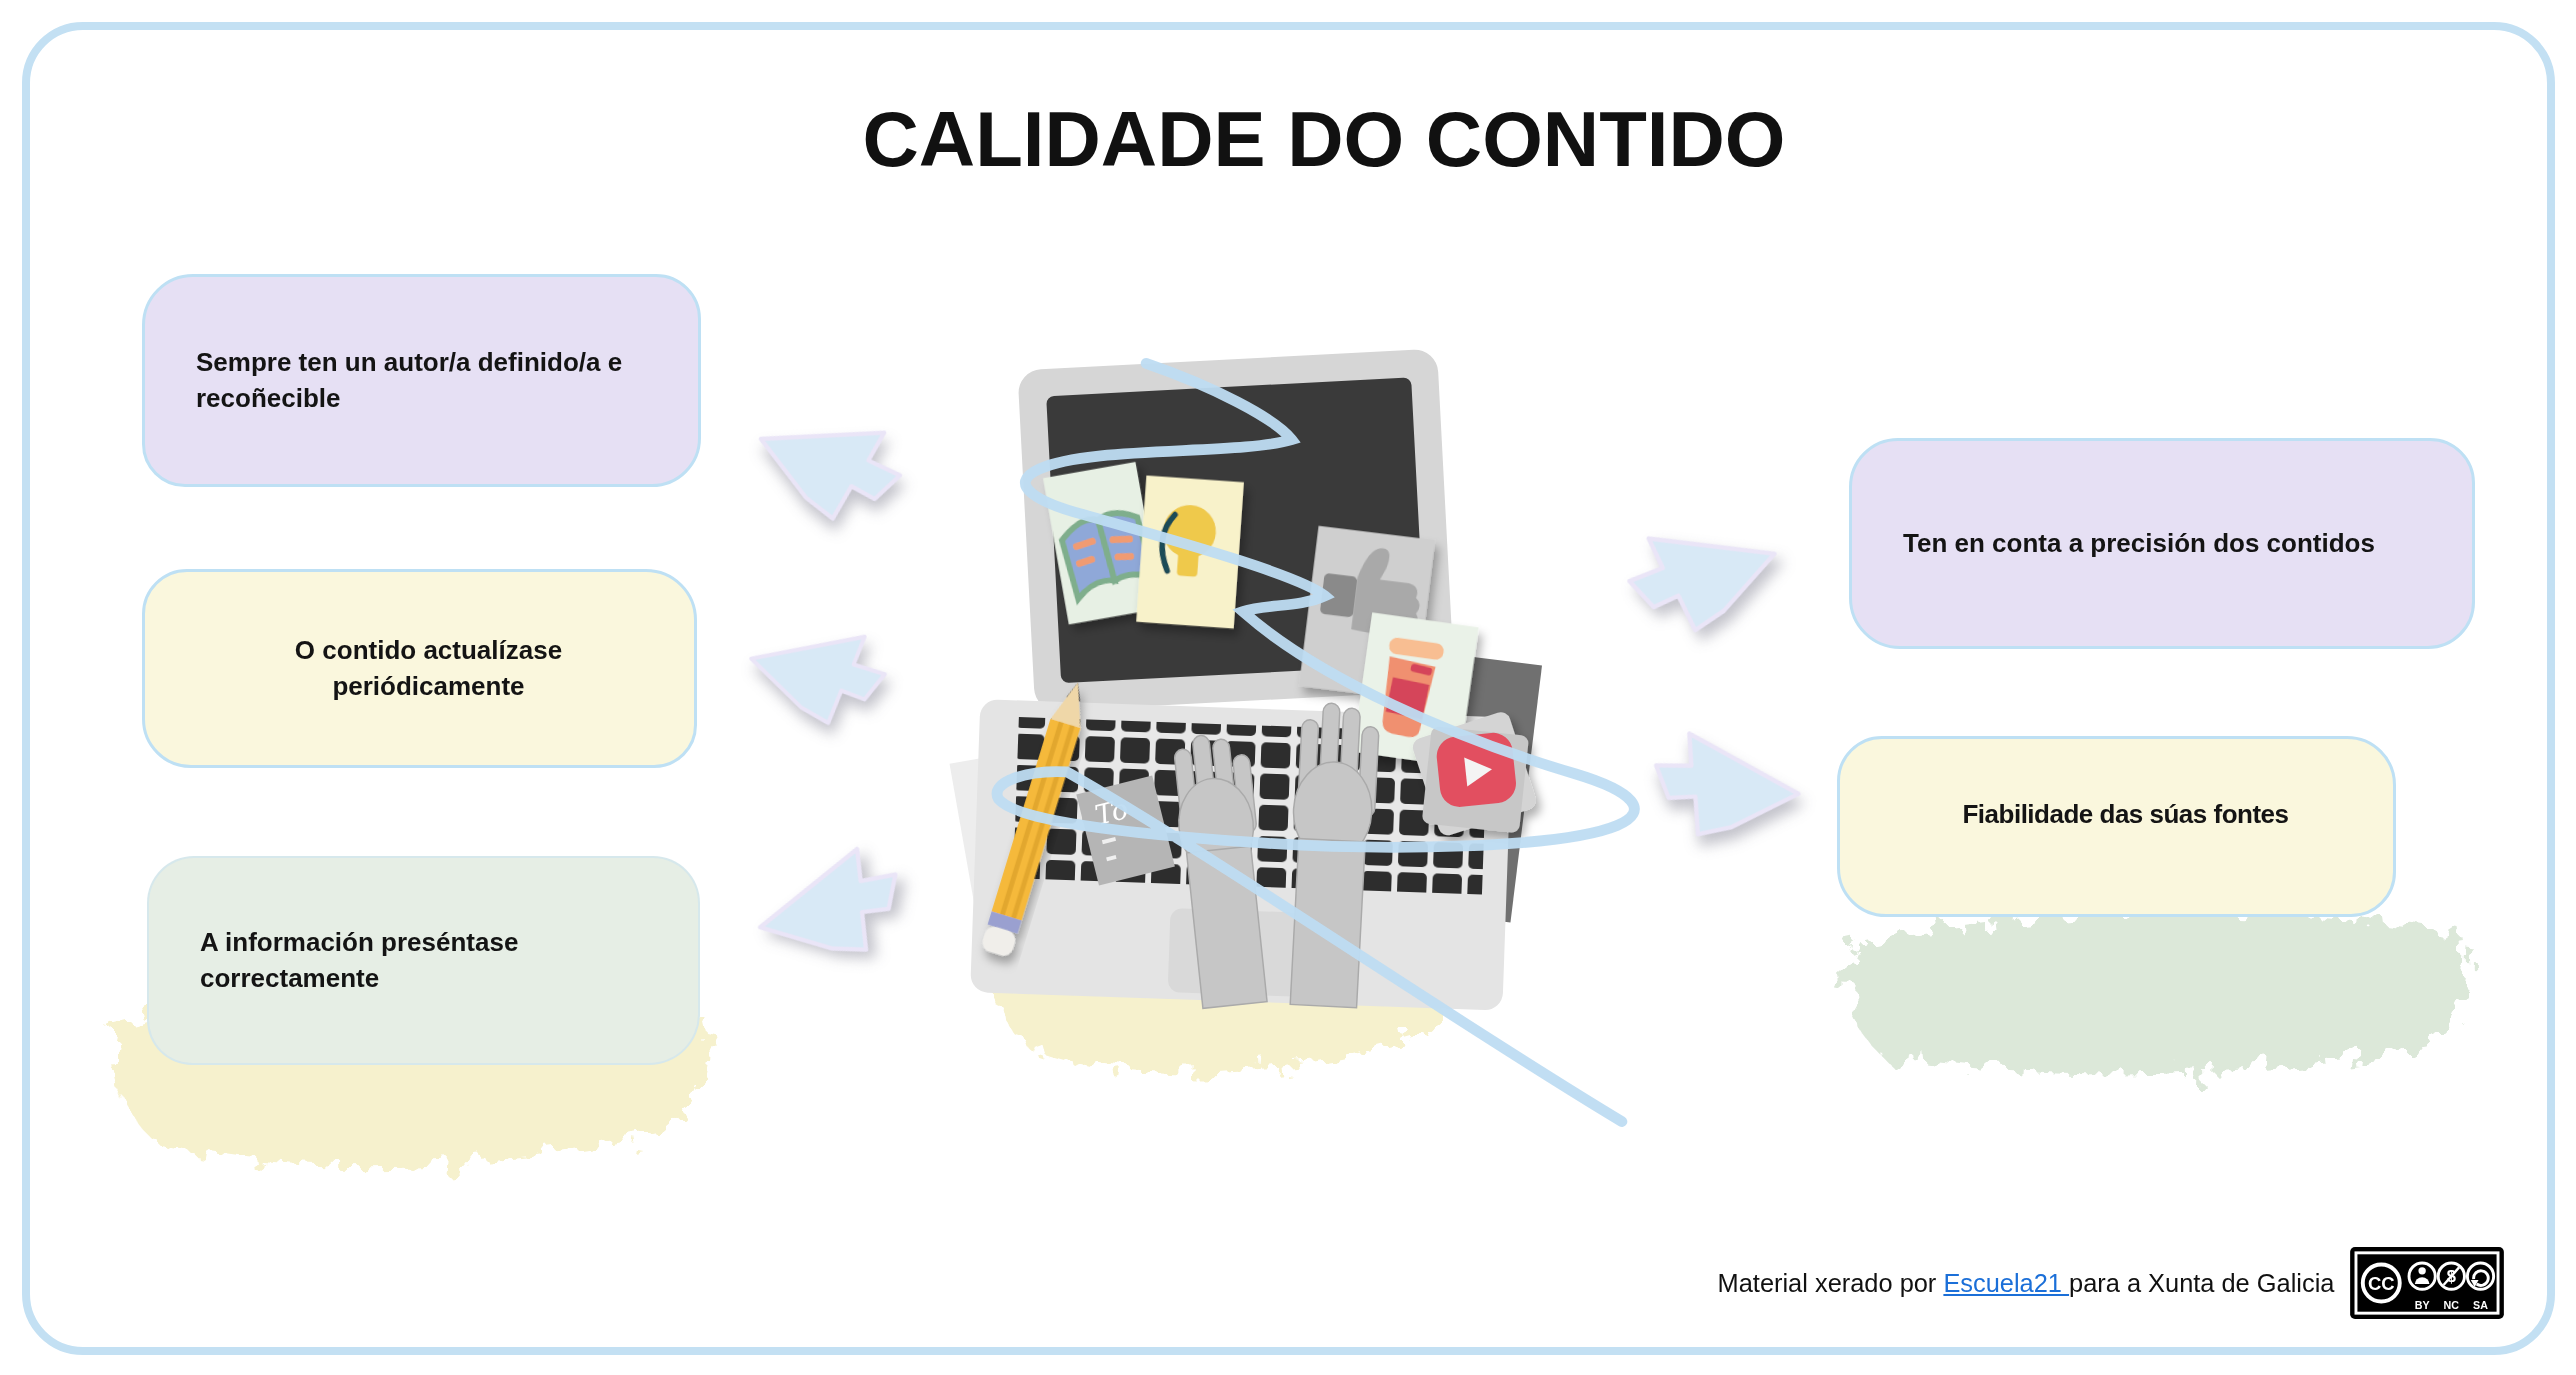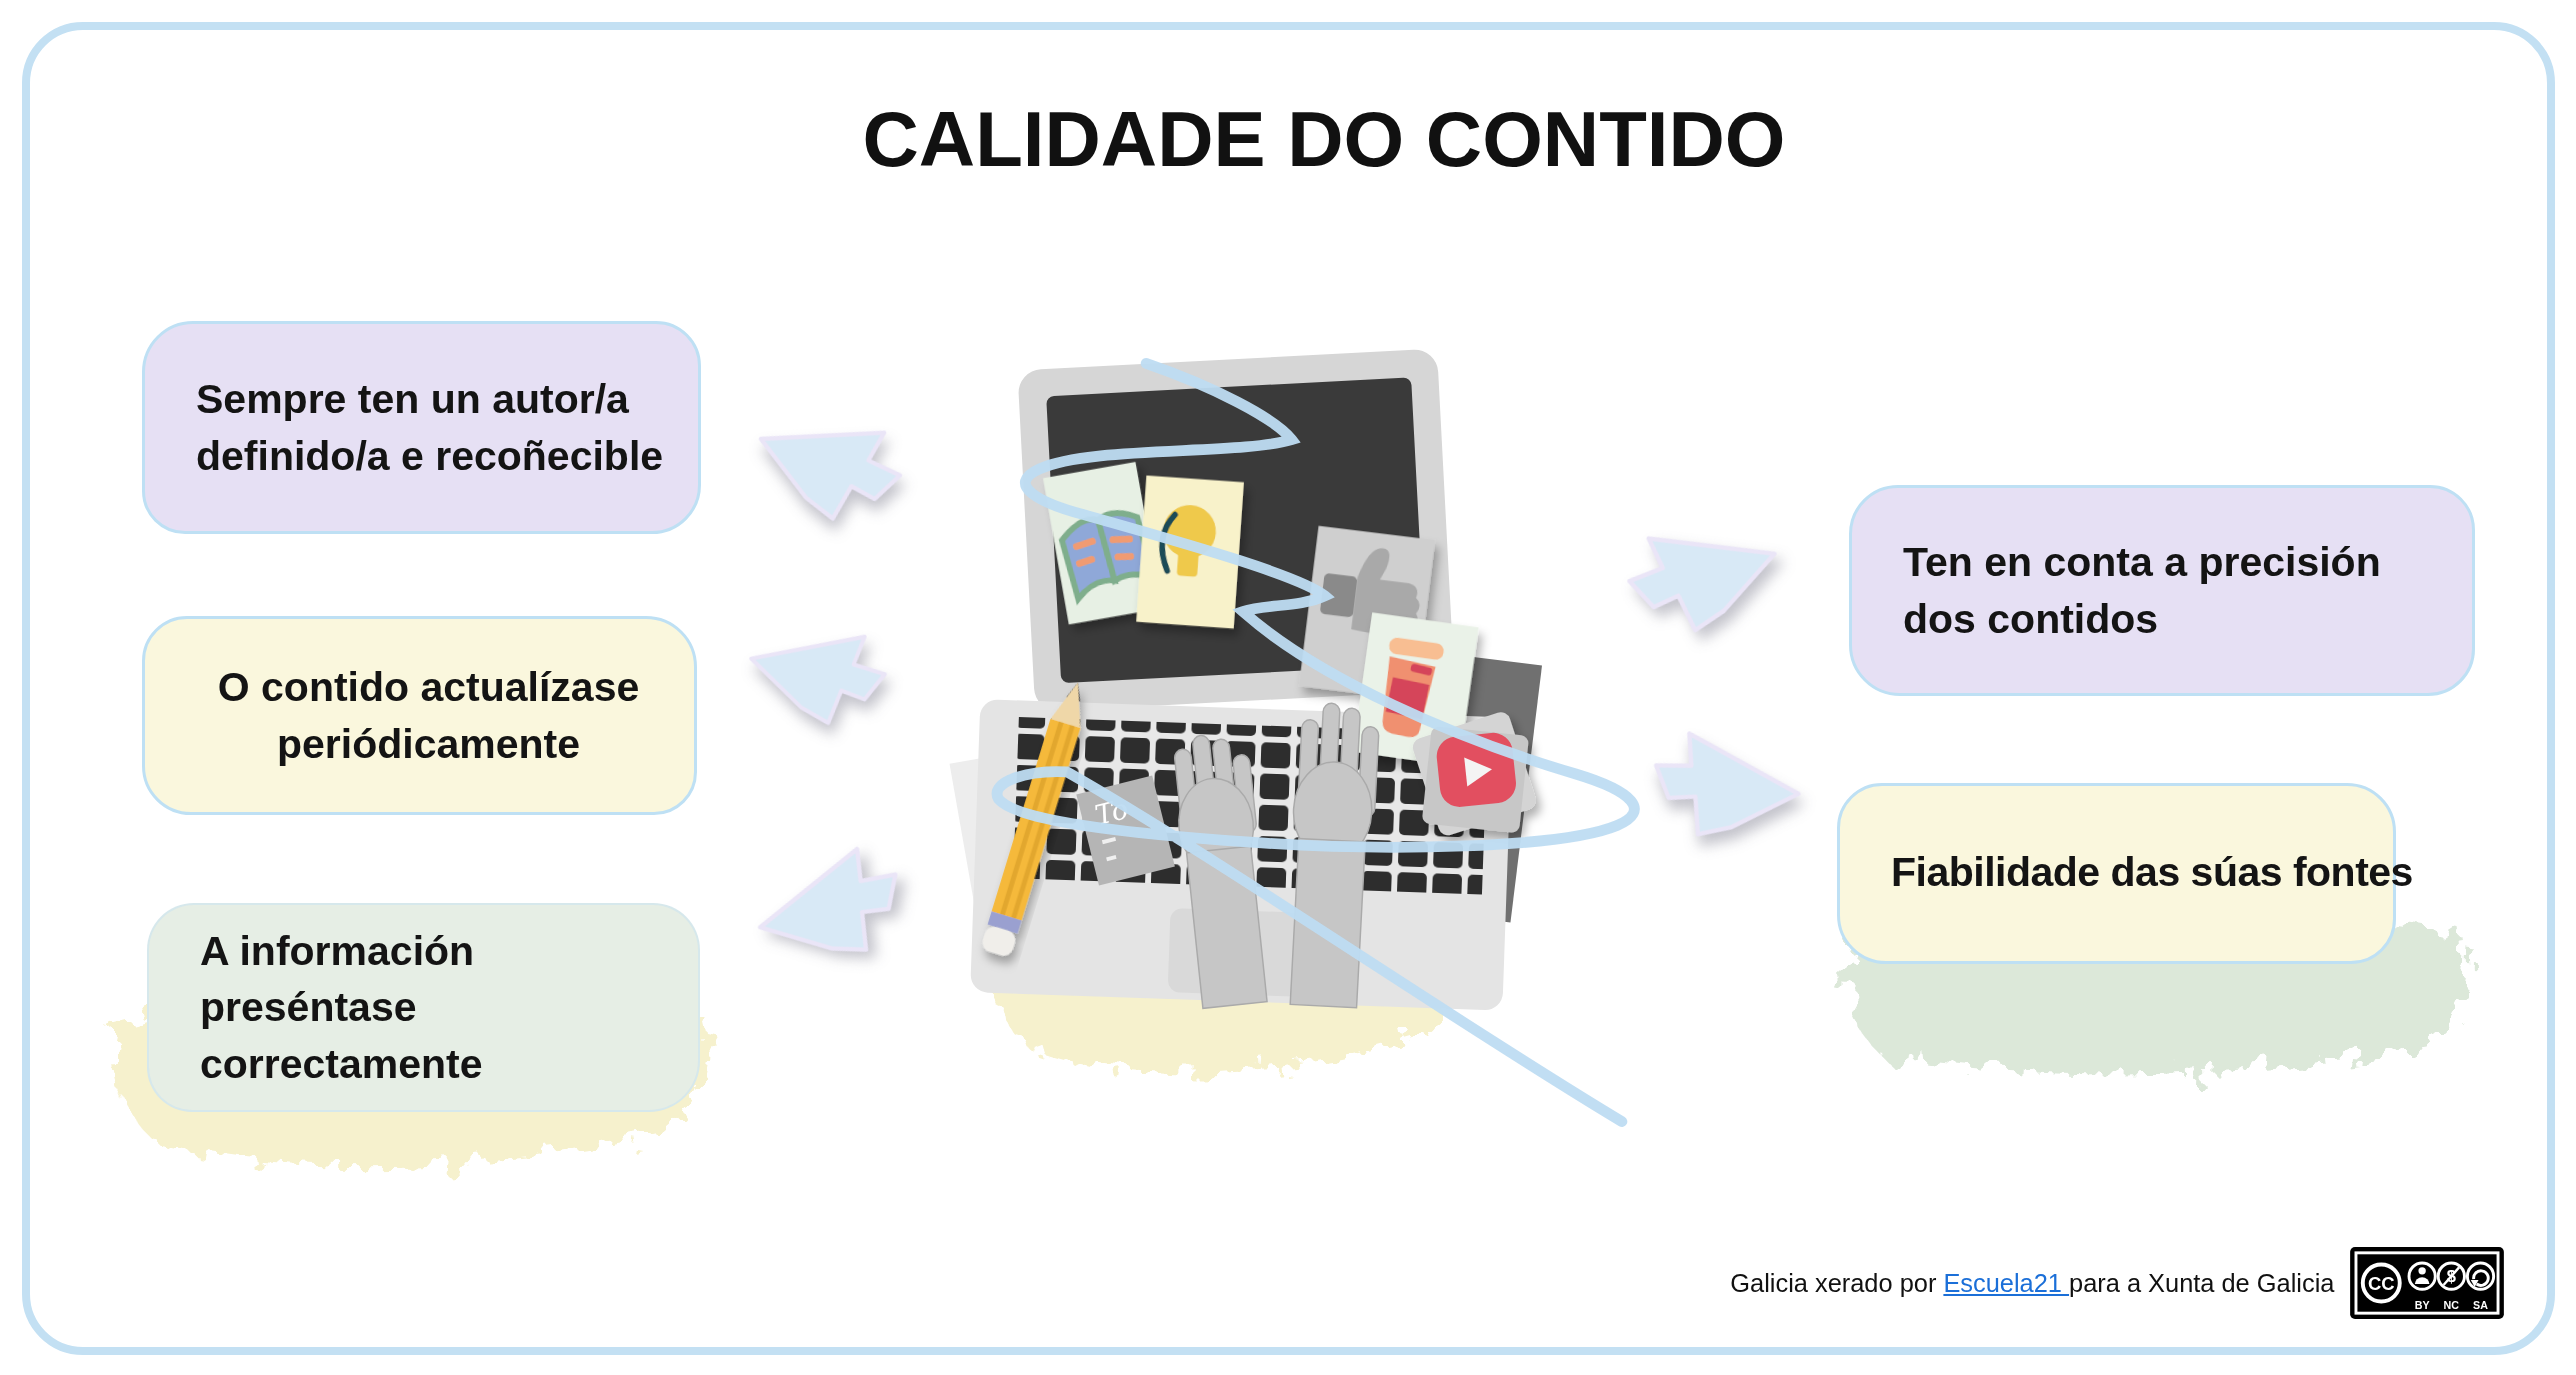--- a/index.html
+++ b/index.html
@@ -10,22 +10,22 @@
   .frame{
     position:absolute;left:21.5px;top:21.5px;right:21.5px;bottom:21.5px;
     border:8.8px solid var(--frame_border);border-radius:61px;pointer-events:none;
   }
   .title{
     position:absolute;top:94px;left:0;width:100%;text-align:center;margin:0;
     font-size:78px;font-weight:800;letter-spacing:0px;color:var(--title_color);padding-left:36px;
   }
   .bubble{
     position:absolute;display:flex;flex-direction:column;justify-content:center;
-    font-size:41px;font-weight:700;color:#141414;line-height:1.38;
-    padding:0 33px 0 51px;box-sizing:border-box;z-index:3;margin-top:47px;
+    font-size:26px;font-weight:700;color:#141414;line-height:1.38;
+    padding:0 33px 0 51px;box-sizing:border-box;z-index:3;
   }
   .lavender{background:var(--lavender);border:3.9px solid var(--box_border);}
   .yellow{background:var(--yellow);border:3.9px solid var(--box_border);text-align:center;}
   .green{background:var(--green);border:2.9px solid rgba(195,224,243,.45);}
   .b1{left:142px;top:274px;width:559px;height:213px;border-radius:51px 45px 49px 43px;}
   .b2{left:142px;top:569px;width:555px;height:199px;border-radius:45px 51px 43px 49px;}
   .b3{left:147px;top:856px;width:553px;height:209px;border-radius:47px 47px 51px 45px;}
   .r1{left:1849px;top:438px;width:626px;height:211px;border-radius:49px 45px 47px 51px;}
   .r2{left:1837px;top:736px;width:559px;height:181px;border-radius:45px 49px 45px 49px;justify-content:flex-start;padding-top:58px;white-space:nowrap;letter-spacing:-0.5px;}
   .arrow{position:absolute;z-index:4;}
@@ -220,21 +220,21 @@
       <rect x="432" y="402" width="17" height="92" rx="9"></rect>
       <ellipse cx="406" cy="490" rx="40" ry="50"></ellipse>
       <rect x="373" y="520" width="68" height="170"></rect>
     </g>
   </g>
 
   <path d="M213 32 C280 55 345 88 362 110 C310 126 155 116 104 140 C68 156 104 175 150 187 C230 210 370 248 396 270 C370 282 335 278 312 286 C390 355 530 416 652 452 C712 470 730 490 695 505 C640 528 460 532 320 522 C190 513 80 500 62 478 C52 460 92 448 132 450 C290 540 520 700 700 808" fill="none" stroke="var(--squiggle)" stroke-width="11" stroke-linecap="round" opacity="0.95"></path>
 </svg>
 
 <div class="footer">
-  <p class="credit"><span>Galicia xerado por </span><a>Escuela21 </a><span>para a Xunta de Galicia</span></p>
+  <p class="credit"><span>Material xerado por </span><a>Escuela21 </a><span>para a Xunta de Galicia</span></p>
   <svg width="154" height="72" viewBox="0 0 158 74">
     <rect x="0" y="0" width="158" height="74" rx="5" fill="#000000"></rect>
     <rect x="6" y="6" width="146" height="62" fill="none" stroke="#ffffff" stroke-width="3"></rect>
     <circle cx="32" cy="37" r="19" fill="none" stroke="#ffffff" stroke-width="4"></circle>
     <text x="32" y="44" text-anchor="middle" font-size="19" font-weight="bold" fill="#ffffff">CC</text>
     <g>
       <circle cx="74" cy="30" r="13.5" fill="none" stroke="#ffffff" stroke-width="3"></circle>
       <circle cx="74" cy="24.5" r="3.8" fill="#ffffff"></circle>
       <path d="M66.5 38 a7.5 7 0 0 1 15 0 z" fill="#ffffff"></path>
     </g>

